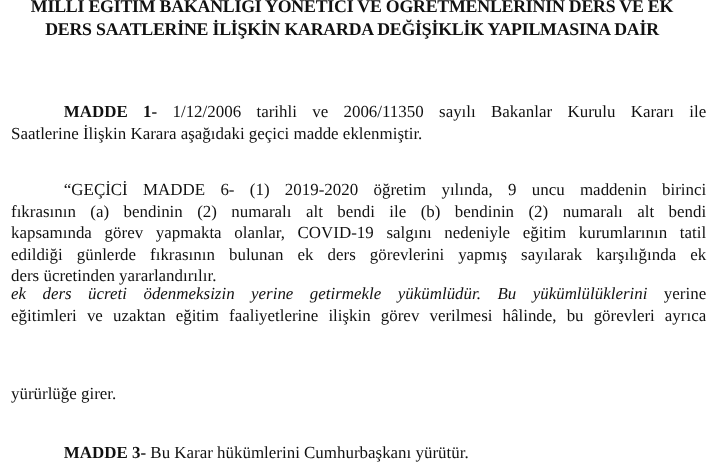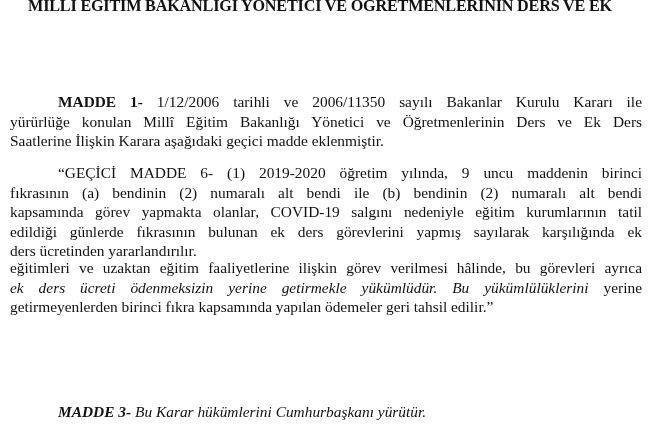--- a/index.html
+++ b/index.html
@@ -61,42 +61,42 @@
     .b { font-weight: bold; }
     .i { font-style: italic; }
   </style>
 </head>
 <body>
 
 <div class="page">
 
   <div class="title">
     <span class="tline">MİLLİ EĞİTİM BAKANLIĞI YÖNETİCİ VE ÖĞRETMENLERİNİN  DERS VE EK</span>
+    <span class="tline">DERS SAATLERİNE İLİŞKİN KARARDA DEĞİŞİKLİK YAPILMASINA DAİR</span>
   </div>
 
   <div class="block" style="top:92px;">
     <span class="line indent"><span class="b">MADDE 1-</span> <span>1/12/2006 tarihli ve 2006/11350 sayılı Bakanlar Kurulu Kararı ile</span></span>
-    <span class="line">yürürlüğe konulan Millî Eğitim Bakanlığı Yönetici ve Öğretmenlerinin Ders ve Ek Ders</span>
     <span class="line last">Saatlerine İlişkin Karara aşağıdaki geçici madde eklenmiştir.</span>
   </div>
 
   <div class="block" style="top:163px;">
     <span class="line indent">“GEÇİCİ MADDE 6- (1) 2019-2020 öğretim yılında, 9 uncu maddenin birinci</span>
     <span class="line">fıkrasının (a) bendinin (2) numaralı alt bendi ile (b) bendinin (2) numaralı alt bendi</span>
     <span class="line">kapsamında görev yapmakta olanlar, COVID-19 salgını nedeniyle eğitim kurumlarının tatil</span>
     <span class="line">edildiği günlerde fıkrasının bulunan ek ders görevlerini yapmış sayılarak karşılığında ek</span>
     <span class="line last">ders ücretinden yararlandırılır.</span>
   </div>
 
   <div class="block" style="top:258px;">
+    <span class="line"><span class="i">ek ders ücreti ödenmeksizin yerine getirmekle yükümlüdür. Bu yükümlülüklerini</span> <span>yerine</span></span>
     <span class="line">eğitimleri ve uzaktan eğitim faaliyetlerine ilişkin görev verilmesi hâlinde, bu görevleri ayrıca</span>
-    <span class="line"><span class="i">ek ders ücreti ödenmeksizin yerine getirmekle yükümlüdür. Bu yükümlülüklerini</span> <span>yerine</span></span>
-    <span class="line last">getirmeyenlerden birinci fıkra kapsamında yapılan ödemeler geri tahsil edilir.”</span>
   </div>
 
   <div class="block" style="top:349px;">
+    <span class="line last">yürürlüğe girer.</span>
   </div>
 
-  <div class="block" style="top:402px;font-style:italic;">
+  <div class="block" style="top:402px;">
     <span class="line indent last"><span class="b">MADDE 3-</span> <span>Bu Karar hükümlerini Cumhurbaşkanı yürütür.</span></span>
   </div>
 
 </div>
 
 </body></html>

